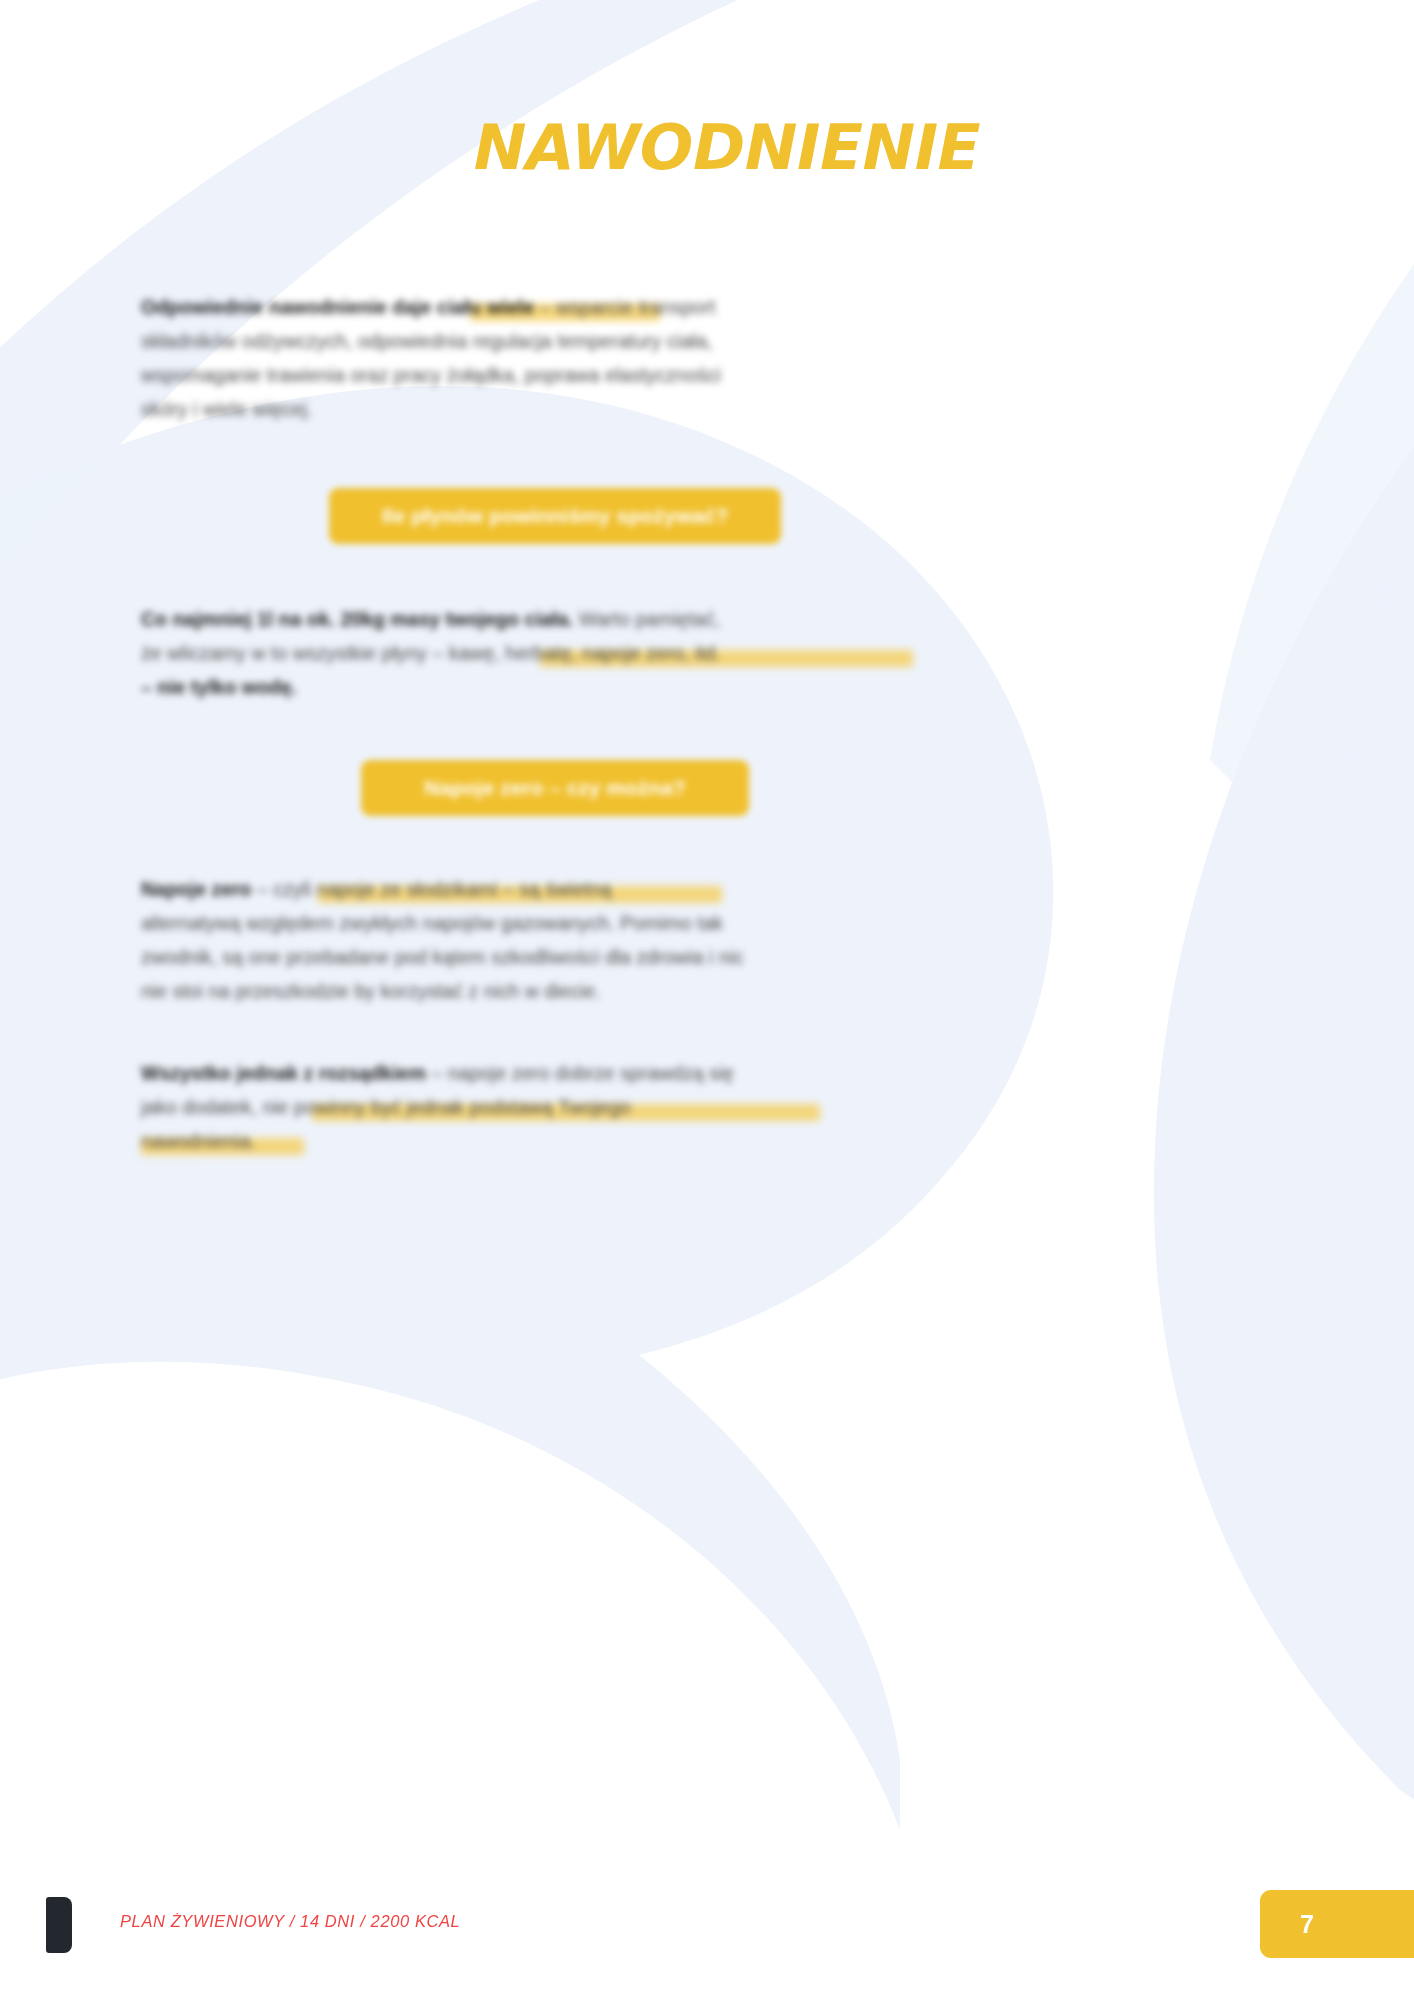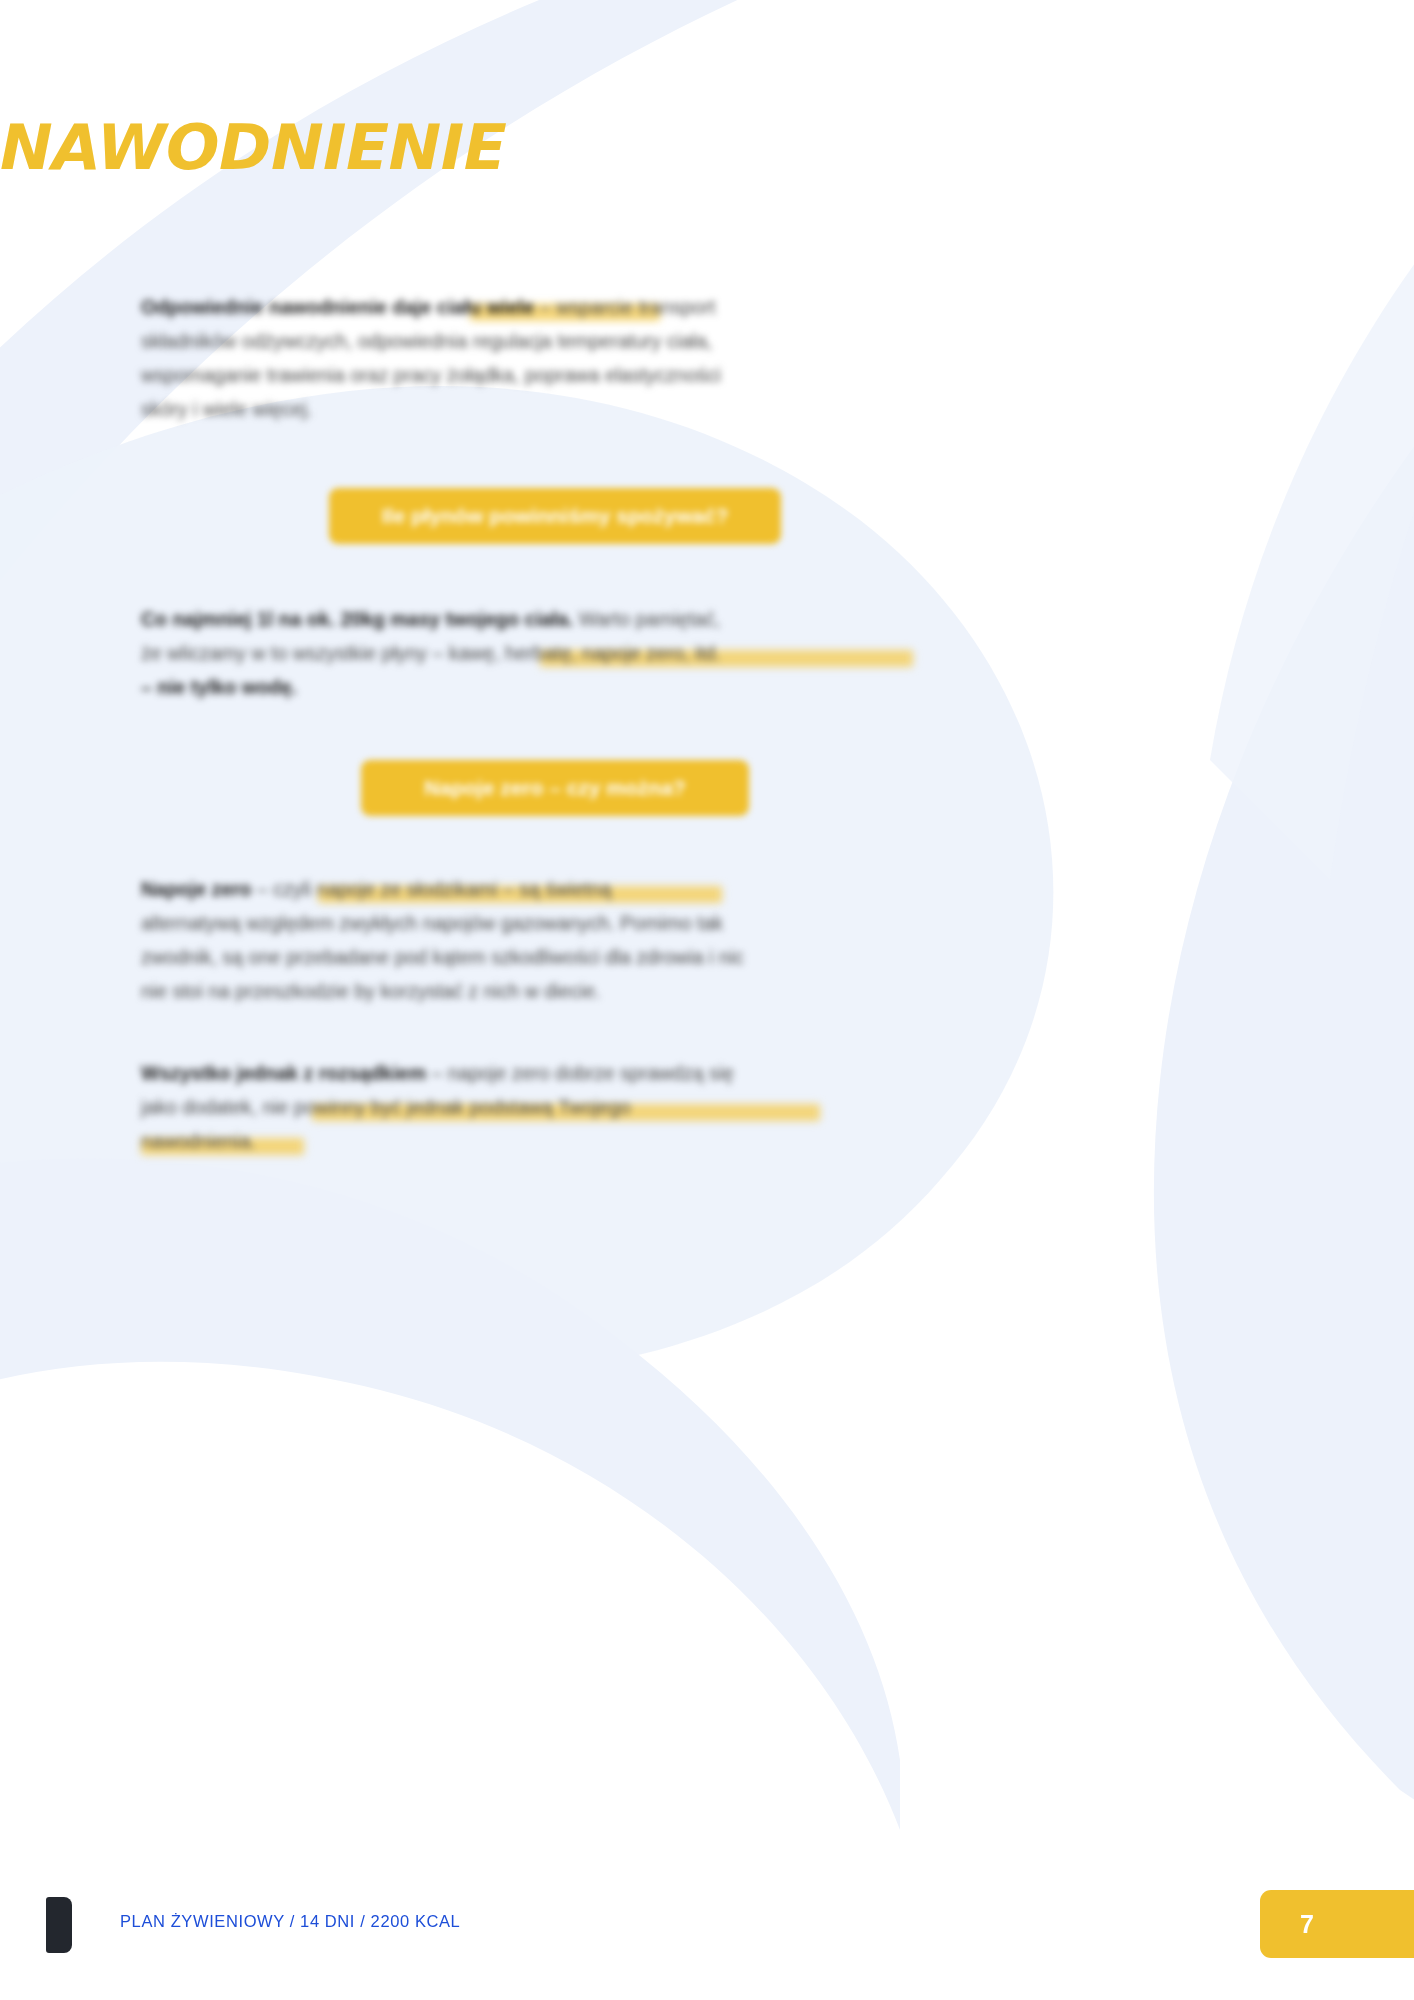--- a/index.html
+++ b/index.html
@@ -23,21 +23,23 @@
     position:absolute; inset:0;
     overflow:hidden;
     pointer-events:none;
   }
   .bg-layer svg { position:absolute; top:0; left:0; }
 
   
   .title-block {
     position:absolute;
     top:108px; left:0; right:8px;
+    text-align:center;
     z-index:5;
+    padding-left:48px;
   }
   .title-line {
     font-family:"DejaVu Sans", sans-serif;
     font-weight:bold;
     font-style:italic;
     font-size:63px;
     letter-spacing:-0.5px;
     line-height:80px;
     color:#F0C02E;
     white-space:nowrap;
@@ -111,22 +113,23 @@
     background:#23272E;
     border-top-right-radius:8px;
     border-bottom-right-radius:8px;
     border-top-left-radius:3px;
     border-bottom-left-radius:3px;
   }
   .footer-text {
     position:absolute;
     left:120px; top:52px;
     font-size:16.5px;
+    font-style:italic;
     letter-spacing:0.6px;
-    color:#1d4ed8;
+    color:#ef4444;
     white-space:nowrap;
   }
   .page-badge {
     position:absolute;
     right:-46px; top:30px;
     width:200px; height:68px;
     background:#F0C02E;
     border-radius:11px;
     color:#ffffff;
     font-size:25px;

